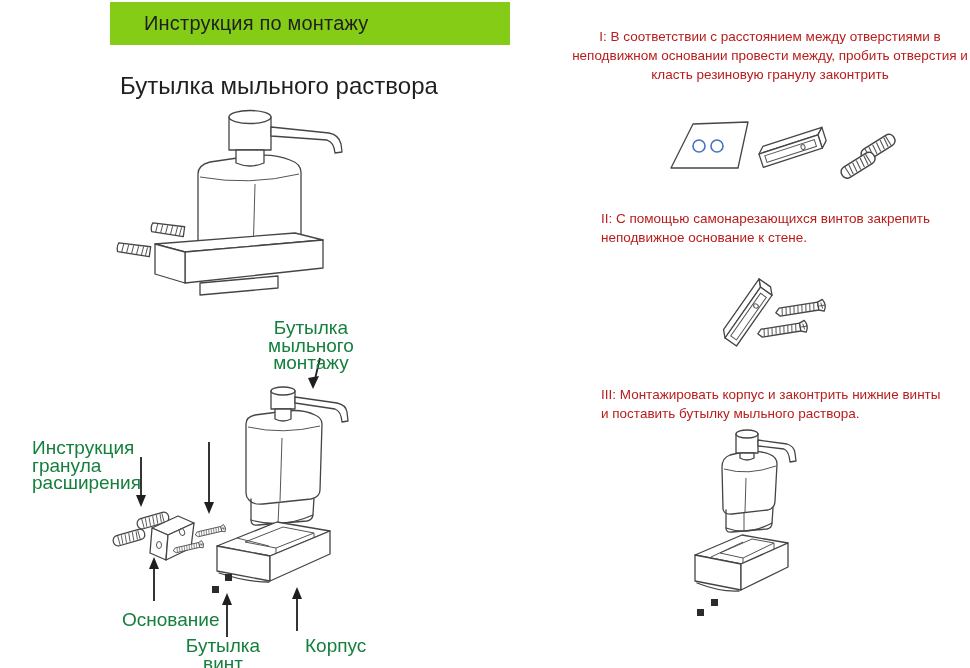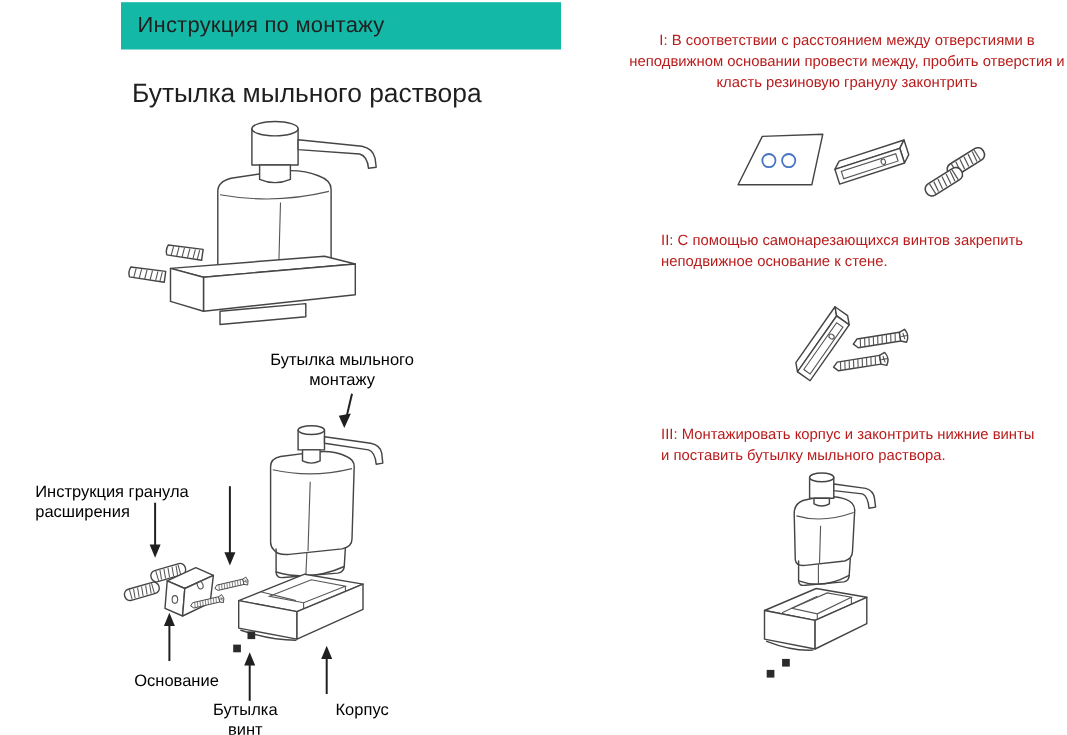--- a/index.html
+++ b/index.html
@@ -1,31 +1,31 @@
 <!DOCTYPE html>
 <html><head>
 <meta charset="utf-8">
 <style>
   * { margin:0; padding:0; box-sizing:border-box; }
   html,body { width:970px; height:668px; }
   body { font-family:"Liberation Sans", sans-serif; background:#ffffff; color:#1f1f1f; }
   .page { position:relative; width:970px; height:668px; background:#fff; overflow:hidden; }
 
   .header-box { position:absolute; left:110px; top:2px; width:400px; height:43px;
-    background:#14b8a6; display:flex; align-items:center; padding-left:15px;
+    background:#84cc16; display:flex; align-items:center; padding-left:34px;
     font-size:20px; letter-spacing:.2px; }
   .subtitle { position:absolute; left:120px; top:72px; font-size:24px; }
 
   .step { position:absolute; font-size:13.5px; line-height:19px; color:#b91c1c; }
   .step .ln { display:block; }
   .step-1 { left:570px; top:27px; width:400px; text-align:center; }
   .step-2 { left:601px; top:209px; width:372px; }
   .step-3 { left:601px; top:385px; width:380px; }
 
-  .plabel { position:absolute; font-size:15px; line-height:17.5px; color:#000000; }
+  .plabel { position:absolute; font-size:19px; line-height:17.5px; color:#15803d; }
   .plabel .ln { display:block; }
   .lbl-bottle  { left:243px; top:319px; width:136px; text-align:center; }
   .lbl-screw   { left:145px; top:400px; width:128px; text-align:center; }
   .lbl-granule { left:32px;  top:439px; width:152px; }
   .lbl-base    { left:122px; top:611px; }
   .lbl-lock    { left:183px; top:637px; width:80px; text-align:center; }
   .lbl-body    { left:277px; top:637px;margin-left:28px; }
 
   svg.draw { position:absolute; overflow:visible; }
   #assembled { left:105px; top:92px; }

